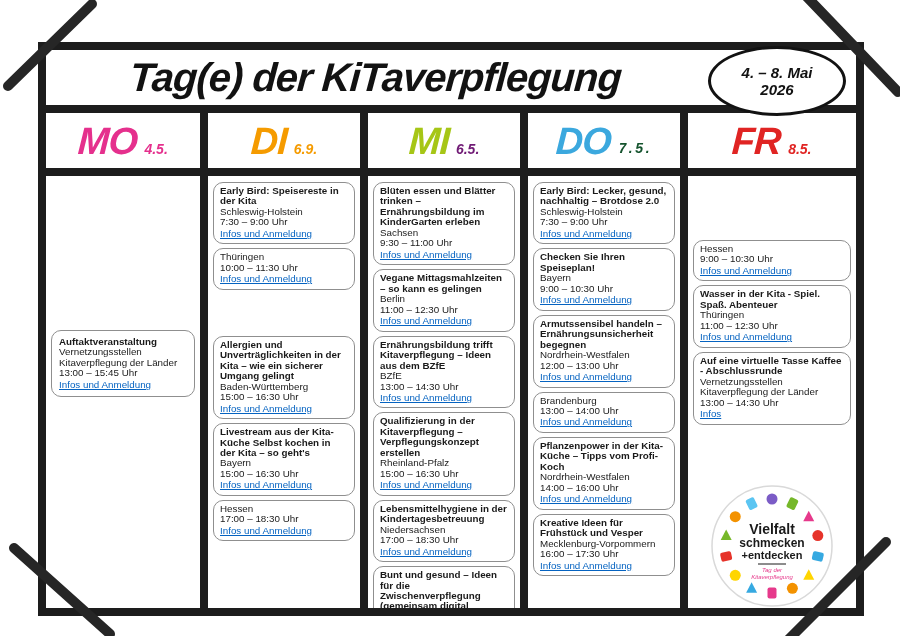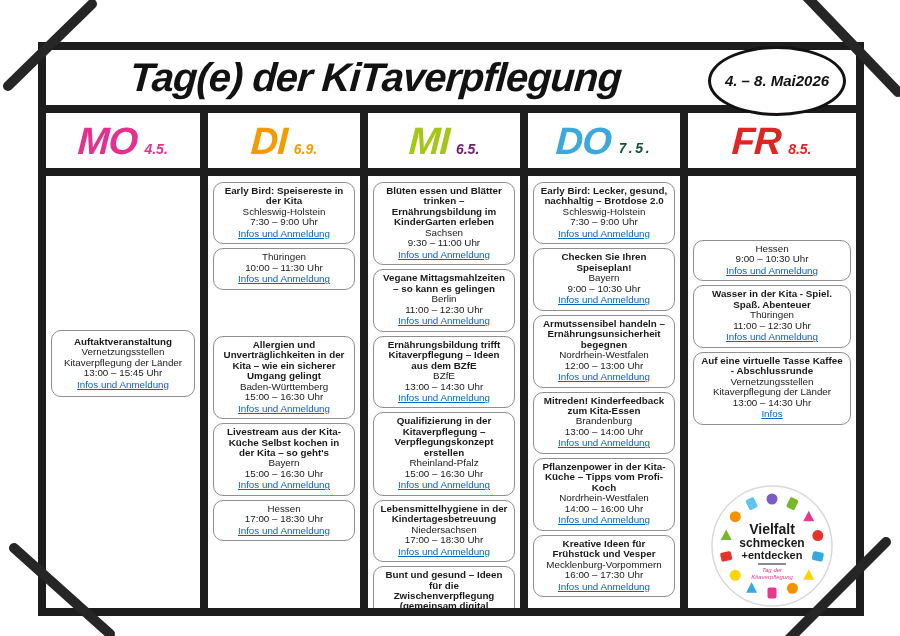--- a/index.html
+++ b/index.html
@@ -10,39 +10,39 @@
   .frame{position:absolute;left:38px;top:42px;width:826px;height:574px;
          border:8px solid #1d1d1d;box-sizing:border-box;background:#fff;}
 
   
   .title-row{position:relative;height:55px;border-bottom:8px solid #1d1d1d;
              display:flex;align-items:center;justify-content:center;}
   .poster-title{font-size:40px;font-weight:700;font-style:italic;letter-spacing:-1px;
                 color:#121212;margin-right:150px;white-space:nowrap;transform:skewX(-4deg);}
   .date-badge{position:absolute;right:10px;top:-4px;width:132px;height:64px;
               border:3px solid #121212;border-radius:50%;background:#fff;
-              display:flex;flex-direction:row;align-items:center;justify-content:center;
+              display:flex;flex-direction:column;align-items:center;justify-content:center;
               font-style:italic;font-weight:700;font-size:15px;line-height:1.15;color:#121212;}
 
   
   .cols{display:flex;height:495px;}
   .col{box-sizing:border-box;border-right:8px solid #1d1d1d;display:flex;flex-direction:column;position:relative;}
   .col:last-child{border-right:none;}
   .col0{width:162px;} .col1{width:160px;} .col2{width:160px;} .col3{width:160px;} .col4{flex:1;}
 
   .day-header{height:55px;border-bottom:8px solid #1d1d1d;box-sizing:content-box;
               display:flex;align-items:center;justify-content:center;gap:7px;}
   .day-label{font-size:38px;font-weight:700;font-style:italic;letter-spacing:-1px;transform:skewX(-3deg);line-height:1;}
   .day-date{font-size:14px;font-weight:700;font-style:italic;margin-top:16px;}
 
   .col-events{flex:1;padding:2px 1px;overflow:hidden;}
 
   
   .card{margin:4px 4px 0 4px;border:1.5px solid #8f8f8f;border-radius:10px;background:#fff;
-        padding:3px 6px 4px 6px;font-size:9.8px;line-height:1.07;color:#1a1a1a;text-align:center;}
+        padding:3px 6px 4px 6px;font-size:9.8px;line-height:1.07;color:#1a1a1a;}
   .card-title{font-weight:700;}
   .card-org,.card-time{font-weight:400;}
   .card-link{display:inline-block;margin-top:1px;color:#0563c1;text-decoration:underline;cursor:pointer;}
 
   .col0 .card{margin-top:152px;padding:6px 7px;}
   .col1 .card:nth-child(3){margin-top:46px;}
   .col4 .card:nth-child(1){margin-top:62px;}
 
   
   .logo{position:absolute;left:50%;bottom:0px;transform:translateX(-50%);width:124px;height:124px;z-index:5;}
@@ -107,21 +107,21 @@
       </div>
       <div class="col col3">
         <div class="day-header">
           <span class="day-label" style="color: rgb(59, 168, 222);">DO</span>
           <span class="day-date" style="color: #14532d; font-family: Liberation Mono, monospace;">7.5.</span>
         </div>
         <div class="col-events">
             <div class="card"><div class="card-title">Early Bird: Lecker, gesund, nachhaltig – Brotdose 2.0</div><div class="card-org">Schleswig-Holstein</div><div class="card-time">7:30 – 9:00 Uhr</div><a class="card-link">Infos und Anmeldung</a></div>
             <div class="card"><div class="card-title">Checken Sie Ihren Speiseplan!</div><div class="card-org">Bayern</div><div class="card-time">9:00 – 10:30 Uhr</div><a class="card-link">Infos und Anmeldung</a></div>
             <div class="card"><div class="card-title">Armutssensibel handeln – Ernährungsunsicherheit begegnen</div><div class="card-org">Nordrhein-Westfalen</div><div class="card-time">12:00 – 13:00 Uhr</div><a class="card-link">Infos und Anmeldung</a></div>
-            <div class="card"><div class="card-title">Mitreden! Kinderfeedback zum Kita-Essen</div><div class="card-org">Brandenburg</div><div class="card-time">13:00 – 14:00 Uhr</div><a class="card-link">Infos und Anmeldung</a></div>
+            <div class="card"><div class="card-org">Brandenburg</div><div class="card-time">13:00 – 14:00 Uhr</div><a class="card-link">Infos und Anmeldung</a></div>
             <div class="card"><div class="card-title">Pflanzenpower in der Kita-Küche – Tipps vom Profi-Koch</div><div class="card-org">Nordrhein-Westfalen</div><div class="card-time">14:00 – 16:00 Uhr</div><a class="card-link">Infos und Anmeldung</a></div>
             <div class="card"><div class="card-title">Kreative Ideen für Frühstück und Vesper</div><div class="card-org">Mecklenburg-Vorpommern</div><div class="card-time">16:00 – 17:30 Uhr</div><a class="card-link">Infos und Anmeldung</a></div>
           </div>
       </div>
       <div class="col col4">
         <div class="day-header">
           <span class="day-label" style="color: rgb(224, 36, 35);">FR</span>
           <span class="day-date" style="color: rgb(224, 36, 35);">8.5.</span>
         </div>
         <div class="col-events">

